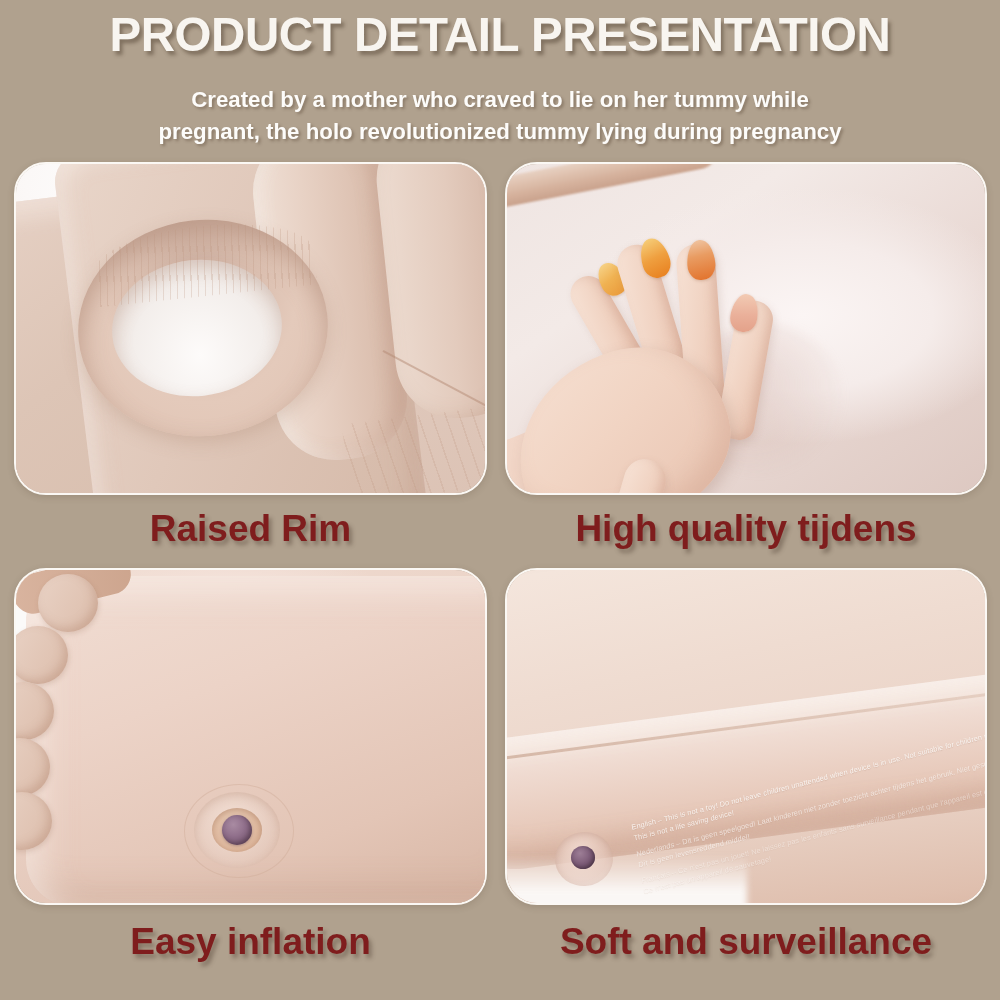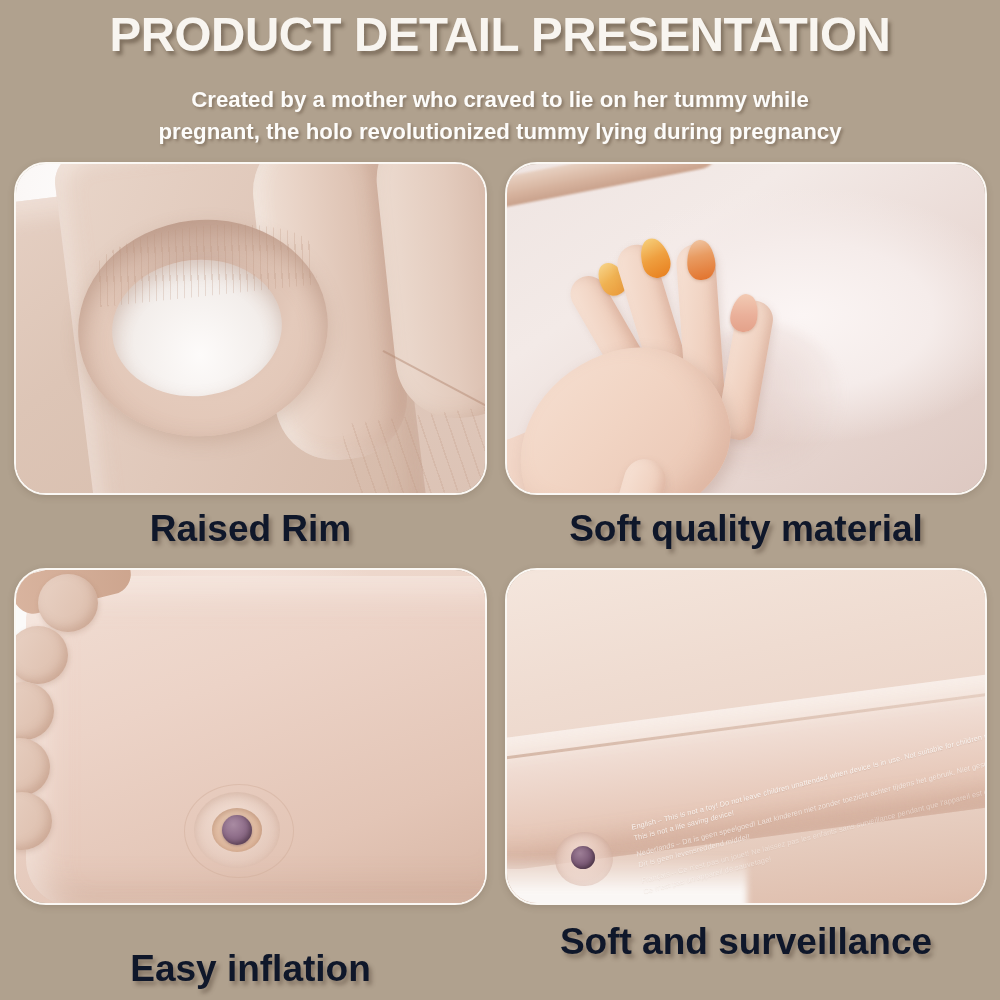--- a/index.html
+++ b/index.html
@@ -311,28 +311,28 @@
     background:linear-gradient(180deg, rgba(250,248,246,0.0) 0%, #faf7f5 60%);
     filter:blur(3px);
   }
 
   
   .caption {
     position:absolute;
     text-align:center;
     font-size:37px;
     font-weight:bold;
-    color:#0f172a;
+    color:#7f1d1d;
     text-shadow:3px 4px 4px rgba(72,56,42,0.42);
     white-space:nowrap;
     line-height:48px;
   }
   .c-tl { left:14px;  top:505px; width:473px; }
   .c-tr { left:505px; top:505px; width:482px; }
-  .c-bl { left:14px;  top:918px; width:473px;margin-top:27px; }
+  .c-bl { left:14px;  top:918px; width:473px; }
   .c-br { left:505px; top:918px; width:482px; }
 </style>
 </head>
 <body>
 
 <div class="header">
   <div class="title">PRODUCT DETAIL PRESENTATION</div>
   <div class="subtitle">
     <span class="ln">Created by a mother who craved to lie on her tummy while</span>
     <span class="ln">pregnant, the holo revolutionized tummy lying during pregnancy</span>
@@ -369,21 +369,21 @@
       <div class="nail n3"></div>
       <div class="finger f4"></div>
       <div class="nail n4"></div>
       <div class="wrist"></div>
       <div class="palm"></div>
       <div class="finger thumb"></div>
 
     </div>
   </div>
 </div>
-<div class="caption c-tr">Soft quality material</div>
+<div class="caption c-tr">High quality tijdens</div>
 
 <div class="panel p-bl">
   <div class="scene">
     <div class="bl-bg"></div>
     <div class="bl-white"></div>
     <div class="bl-body"></div>
     <div class="bl-edge"></div>
     <div class="scallop sc1"></div>
     <div class="scallop sc2"></div>
     <div class="scallop sc3"></div>

